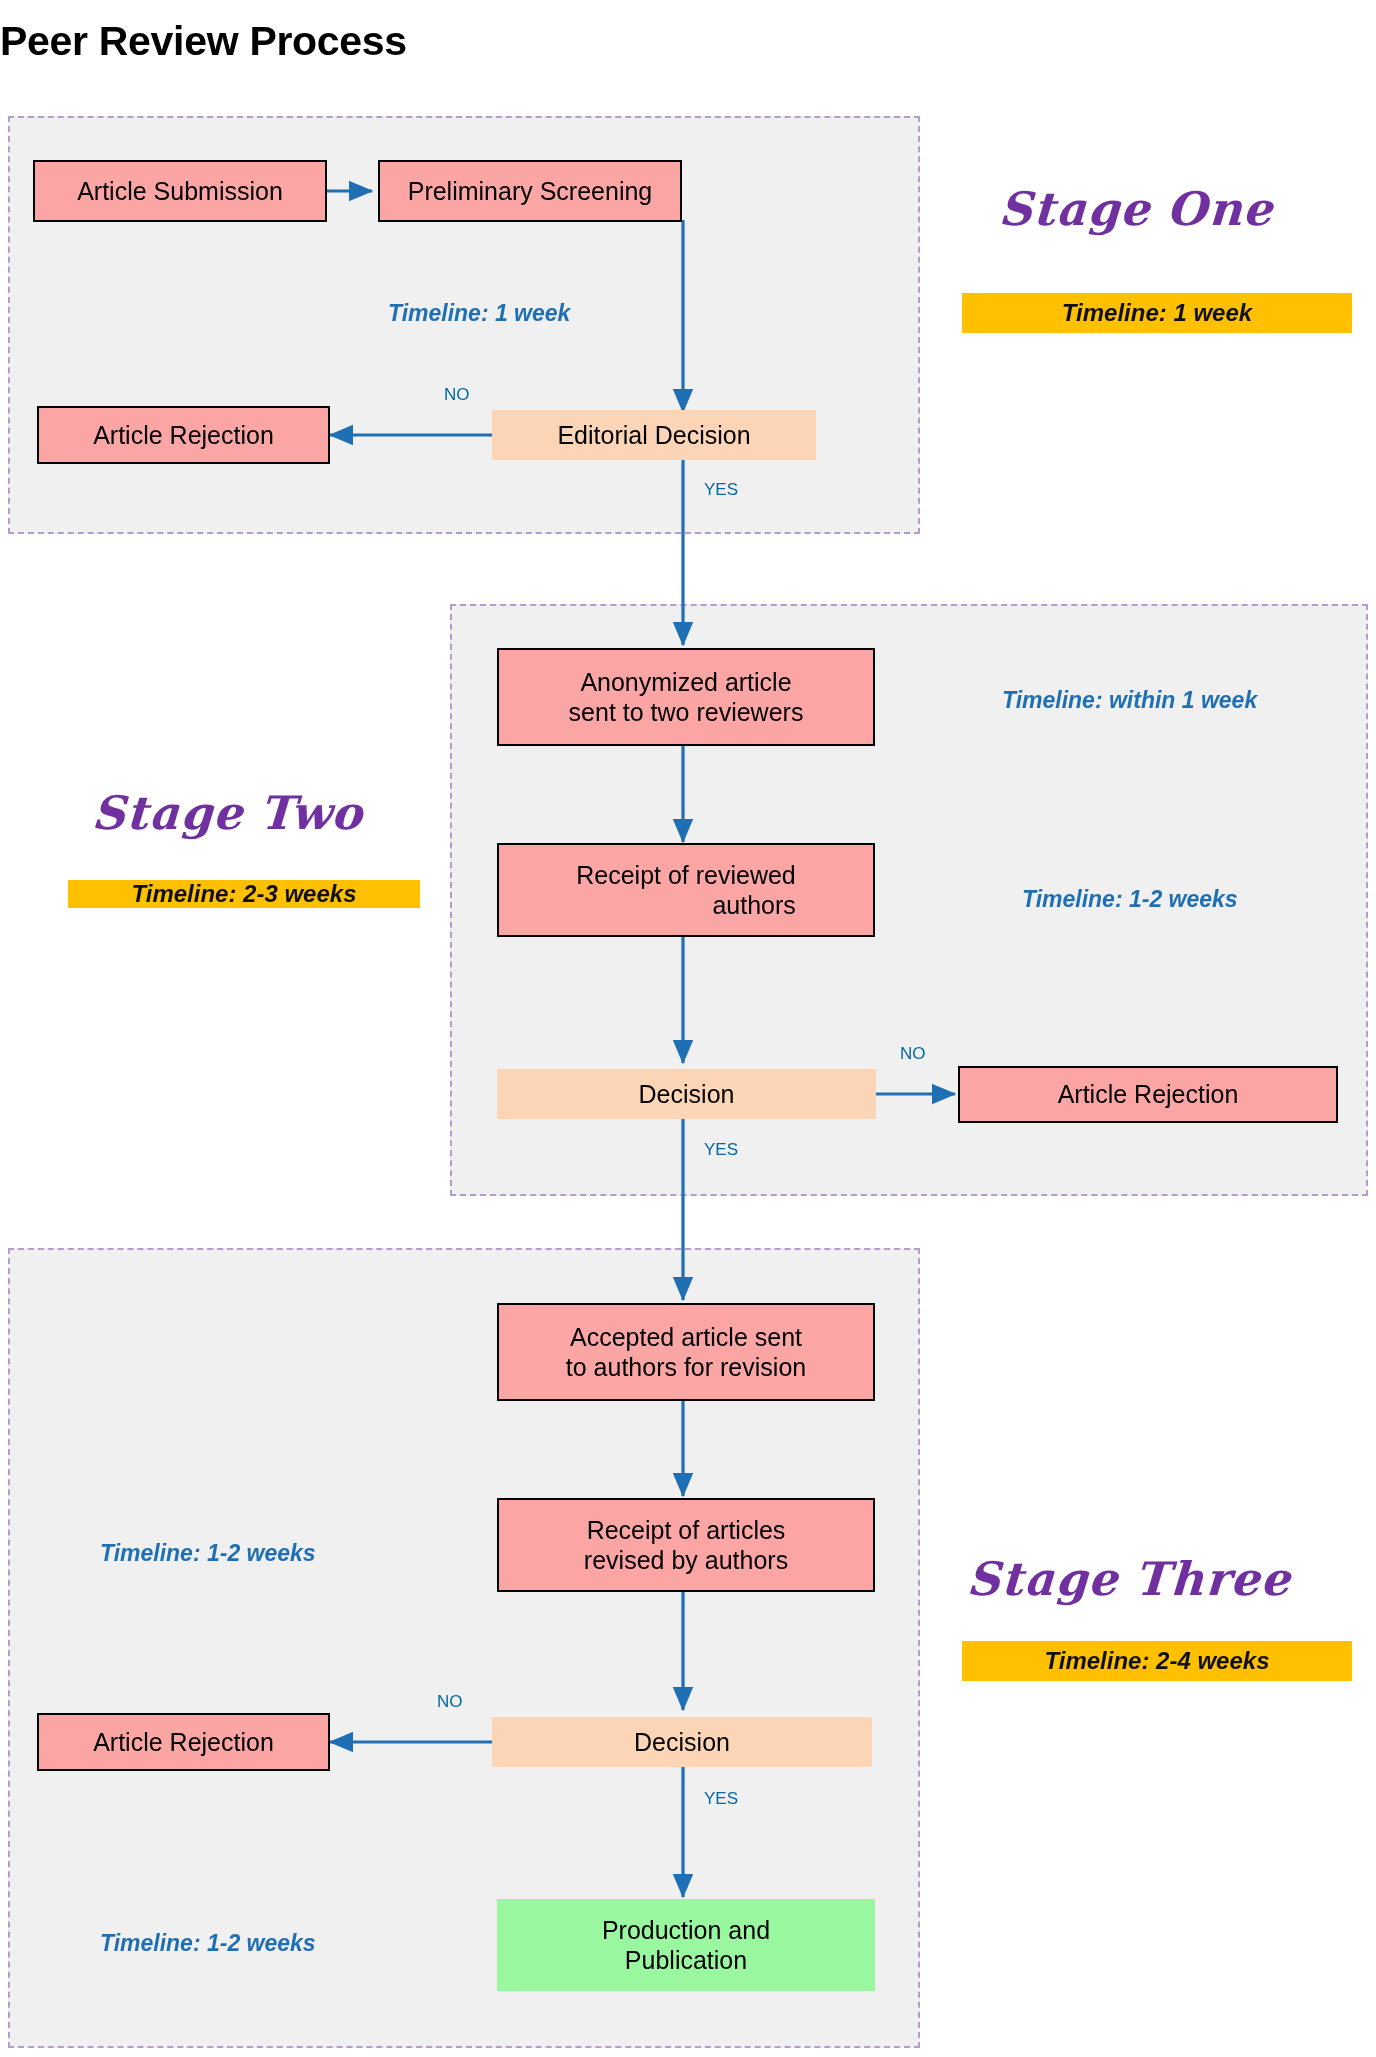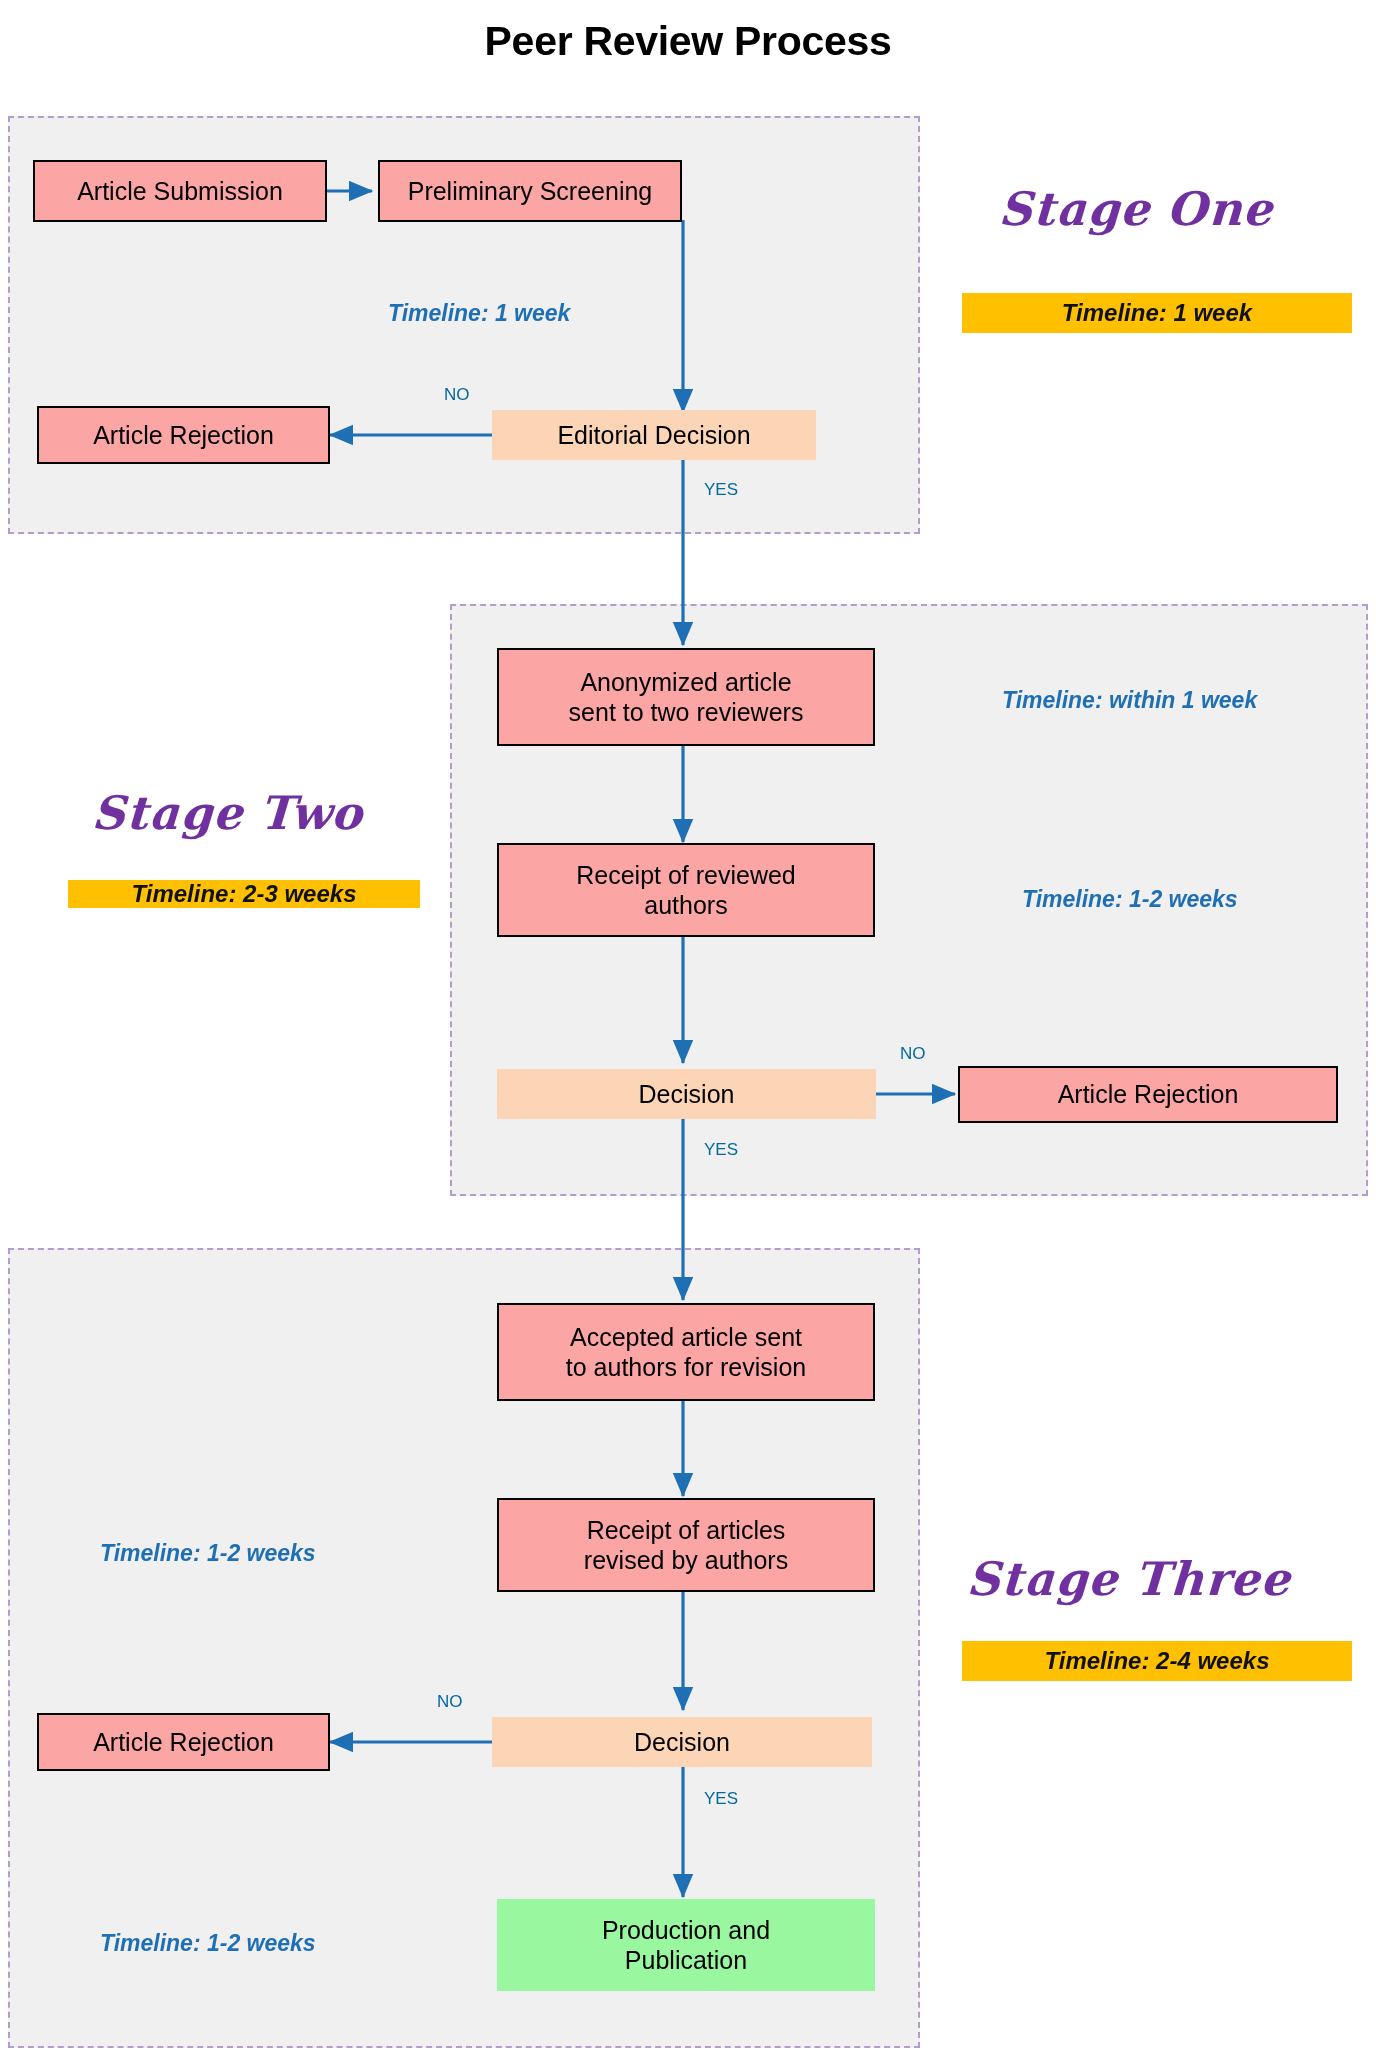--- a/index.html
+++ b/index.html
@@ -15,21 +15,21 @@
     font-family: "Liberation Sans", sans-serif;
     overflow: hidden;
   }
 
   
   #page-title {
     position: absolute;
     top: 18px;
     left: 0;
     width: 1376px;
-    text-align: center;
+    text-align: left;
     font-size: 41px;
     font-weight: bold;
     color: #000000;
     letter-spacing: -0.3px;
   }
 
   
   .stage-box {
     position: absolute;
     background: #f0f0f0;
@@ -189,21 +189,21 @@
 
 <div class="node plain" style="left:497px; top:648px; width:378px; height:98px;">
   <span>
     <span>Anonymized article</span><br>
     <span>sent to two reviewers</span>
   </span>
 </div>
 
 <div class="timeline-note" style="left:1002px; top:687px;">Timeline: within 1 week</div>
 
-<div class="node plain" style="left:497px; top:843px; width:378px; height:94px;">
+<div class="node plain" style="left:497px; top:843px; width:378px; height:94px;text-align:right;">
   <span>
     <span>Receipt of reviewed</span><br>
     <span>authors</span>
   </span>
 </div>
 
 <div class="timeline-note" style="left:1022px; top:886px;">Timeline: 1-2 weeks</div>
 
 <div class="edge-label" style="left:900px; top:1044px;">NO</div>
 

